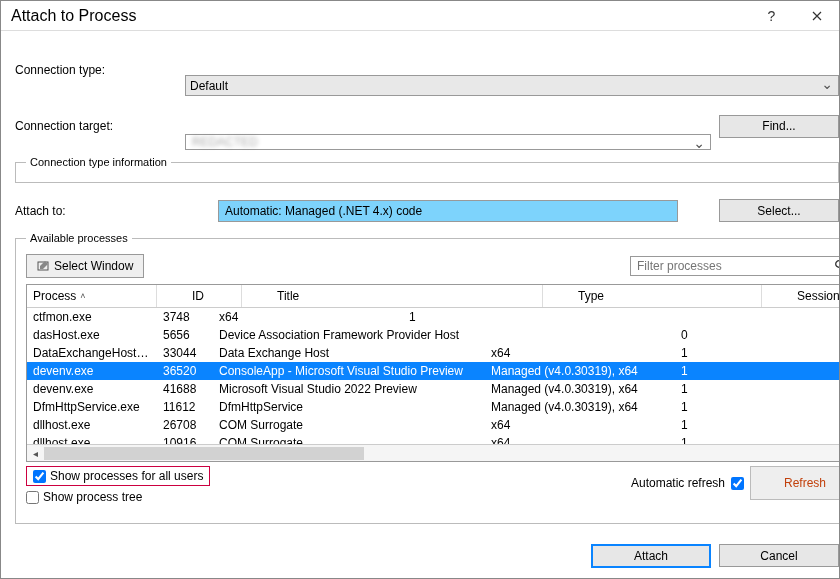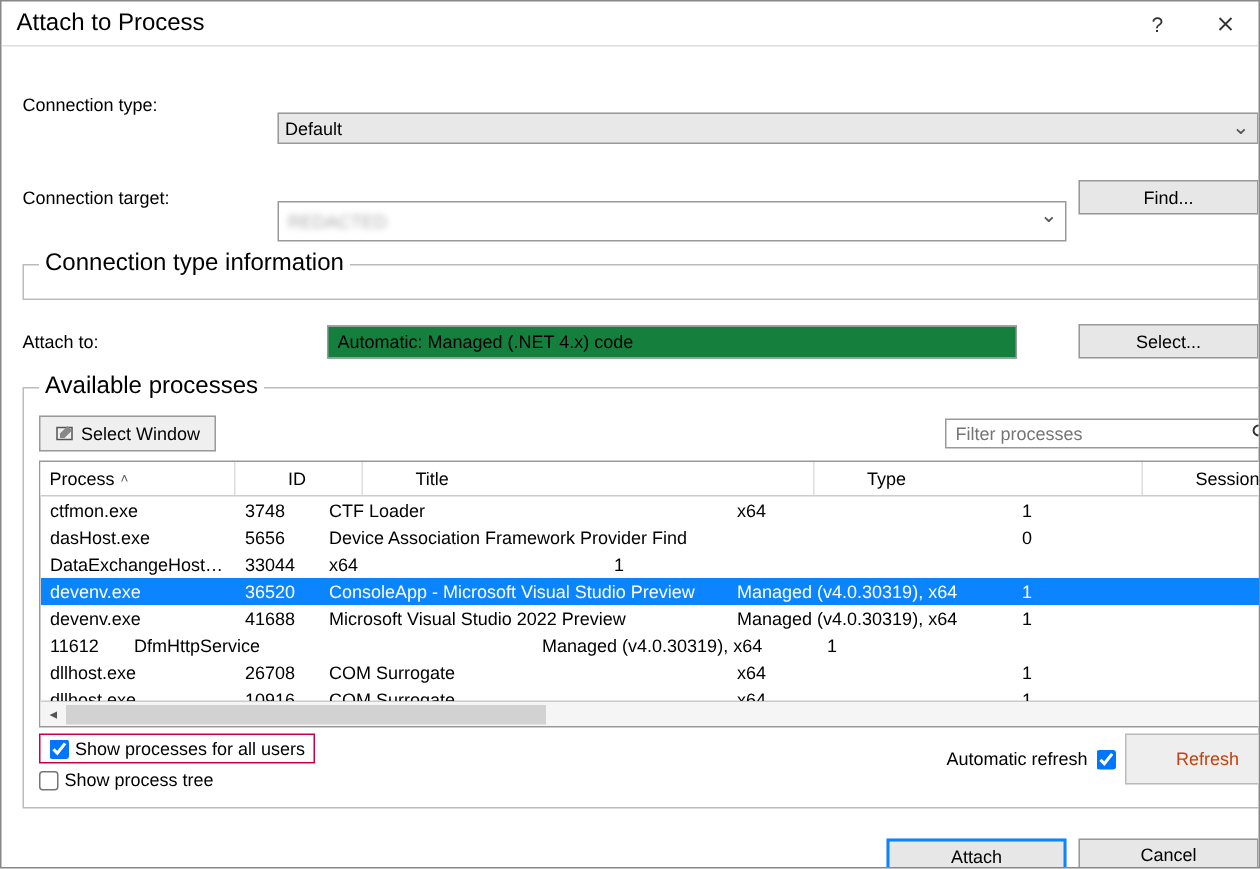--- a/index.html
+++ b/index.html
@@ -7,27 +7,27 @@
 .titlebar { height: 30px; display: flex; align-items: center; padding-left: 10px; border-bottom: 1px solid #ddd; }
 .titlebar .title { flex: 1; font-size: 16px; }
 .titlebar .tb-btn { width: 45px; height: 30px; display: flex; align-items: center; justify-content: center; font-size: 14px; color: #333; }
 .content { padding: 12px 0 10px 14px; flex: 1; display: flex; flex-direction: column; gap: 6px; }
 .row { display: flex; align-items: center; }
 .label-col { width: 170px; }
 select.full { flex: 1; height: 21px; border: 1px solid #999; background: #e8e8e8; padding: 0 4px; -webkit-appearance: none; appearance: none; position: relative; }
 select.full option { background: #fff; }
 .sel-wrap { flex: 1; position: relative; display: flex; margin-top: 32px; }
 .sel-wrap::after { content: "⌄"; position: absolute; right: 6px; top: 1px; font-size: 14px; color: #555; pointer-events: none; }
-.combo { flex: 1; height: 27px; border: 1px solid #999; background: #fff; padding: 0 18px 0 6px; display: flex; align-items: center; }
+.combo { flex: 1; height: 16px; border: 1px solid #999; background: #fff; padding: 0 18px 0 6px; display: flex; align-items: center; }
 .combo.blur { color: transparent; text-shadow: 0 0 4px rgba(0,0,0,.35); user-select: none; }
 .btn { height: 23px; min-width: 120px; border: 1px solid #999; background: #e7e7e7; margin-left: 8px; }
 fieldset { border: 1px solid #bbb; padding: 6px 10px 8px 10px; }
-legend { padding: 0 4px; font-size: 16px; }
+legend { padding: 0 4px; font-size: 11px; }
 .info-text { line-height: 1.35; }
-.attach-input { flex: 1; height: 22px; border: 1px solid #999; padding: 3px 6px; background: #15803d; }
+.attach-input { flex: 1; height: 22px; border: 1px solid #999; padding: 3px 6px; background: #7dd3fc; }
 .avail-fs { margin-top: 4px; flex: 1; display: flex; flex-direction: column; }
 .toolbar-row { display: flex; align-items: center; margin: 4px 0 6px 0; gap: 24px; }
 .select-window-btn { height: 24px; border: 1px solid #999; background: #efefef; padding: 0 10px; display: flex; align-items: center; gap: 5px; }
 .filter-wrap { margin-left: auto; position: relative; }
 .filter-input { width: 230px; height: 20px; border: 1px solid #999; padding: 2px 28px 2px 6px; }
 .filter-wrap .srch { position: absolute; right: 5px; top: 3px; font-size: 12px; color: #444; }
 .filter-wrap .srch::after { content: "▾"; font-size: 8px; margin-left: 2px; color: #666; }
 .table-wrap { border: 1px solid #999; height: 178px; display: flex; flex-direction: column; background: #fff; }
 .thead { display: flex; background: #fff; border-bottom: 1px solid #ccc; height: 23px; align-items: stretch; gap: 29px; }
 .th { border-right: 1px solid #ddd; padding: 3px 6px; display: flex; align-items: center; position: relative; }
@@ -123,52 +123,53 @@
         <div class="th col-proc sort">Process</div>
         <div class="th col-id">ID</div>
         <div class="th col-title">Title</div>
         <div class="th col-type">Type</div>
         <div class="th col-sess">Session</div>
       </div>
       <div class="tbody" id="tbody">
           <div class="tr">
             <div class="td col-proc">ctfmon.exe</div>
             <div class="td col-id">3748</div>
-            <div class="td col-title">CTF Loader</div>
             <div class="td col-type">x64</div>
             <div class="td col-sess">1</div>
           </div>
           <div class="tr">
             <div class="td col-proc">dasHost.exe</div>
             <div class="td col-id">5656</div>
-            <div class="td col-title">Device Association Framework Provider Find</div>
+            <div class="td col-title">Device Association Framework Provider Host</div>
             <div class="td col-type"></div>
             <div class="td col-sess">0</div>
           </div>
           <div class="tr">
             <div class="td col-proc">DataExchangeHost.exe</div>
             <div class="td col-id">33044</div>
+            <div class="td col-title">Data Exchange Host</div>
             <div class="td col-type">x64</div>
             <div class="td col-sess">1</div>
           </div>
           <div class="tr selected">
             <div class="td col-proc">devenv.exe</div>
             <div class="td col-id">36520</div>
             <div class="td col-title">ConsoleApp - Microsoft Visual Studio Preview</div>
             <div class="td col-type">Managed (v4.0.30319), x64</div>
             <div class="td col-sess">1</div>
           </div>
           <div class="tr">
             <div class="td col-proc">devenv.exe</div>
             <div class="td col-id">41688</div>
             <div class="td col-title">Microsoft Visual Studio 2022 Preview</div>
             <div class="td col-type">Managed (v4.0.30319), x64</div>
             <div class="td col-sess">1</div>
           </div>
           <div class="tr">
+            <div class="td col-proc">DfmHttpService.exe</div>
             <div class="td col-id">11612</div>
             <div class="td col-title">DfmHttpService</div>
             <div class="td col-type">Managed (v4.0.30319), x64</div>
             <div class="td col-sess">1</div>
           </div>
           <div class="tr">
             <div class="td col-proc">dllhost.exe</div>
             <div class="td col-id">26708</div>
             <div class="td col-title">COM Surrogate</div>
             <div class="td col-type">x64</div>

